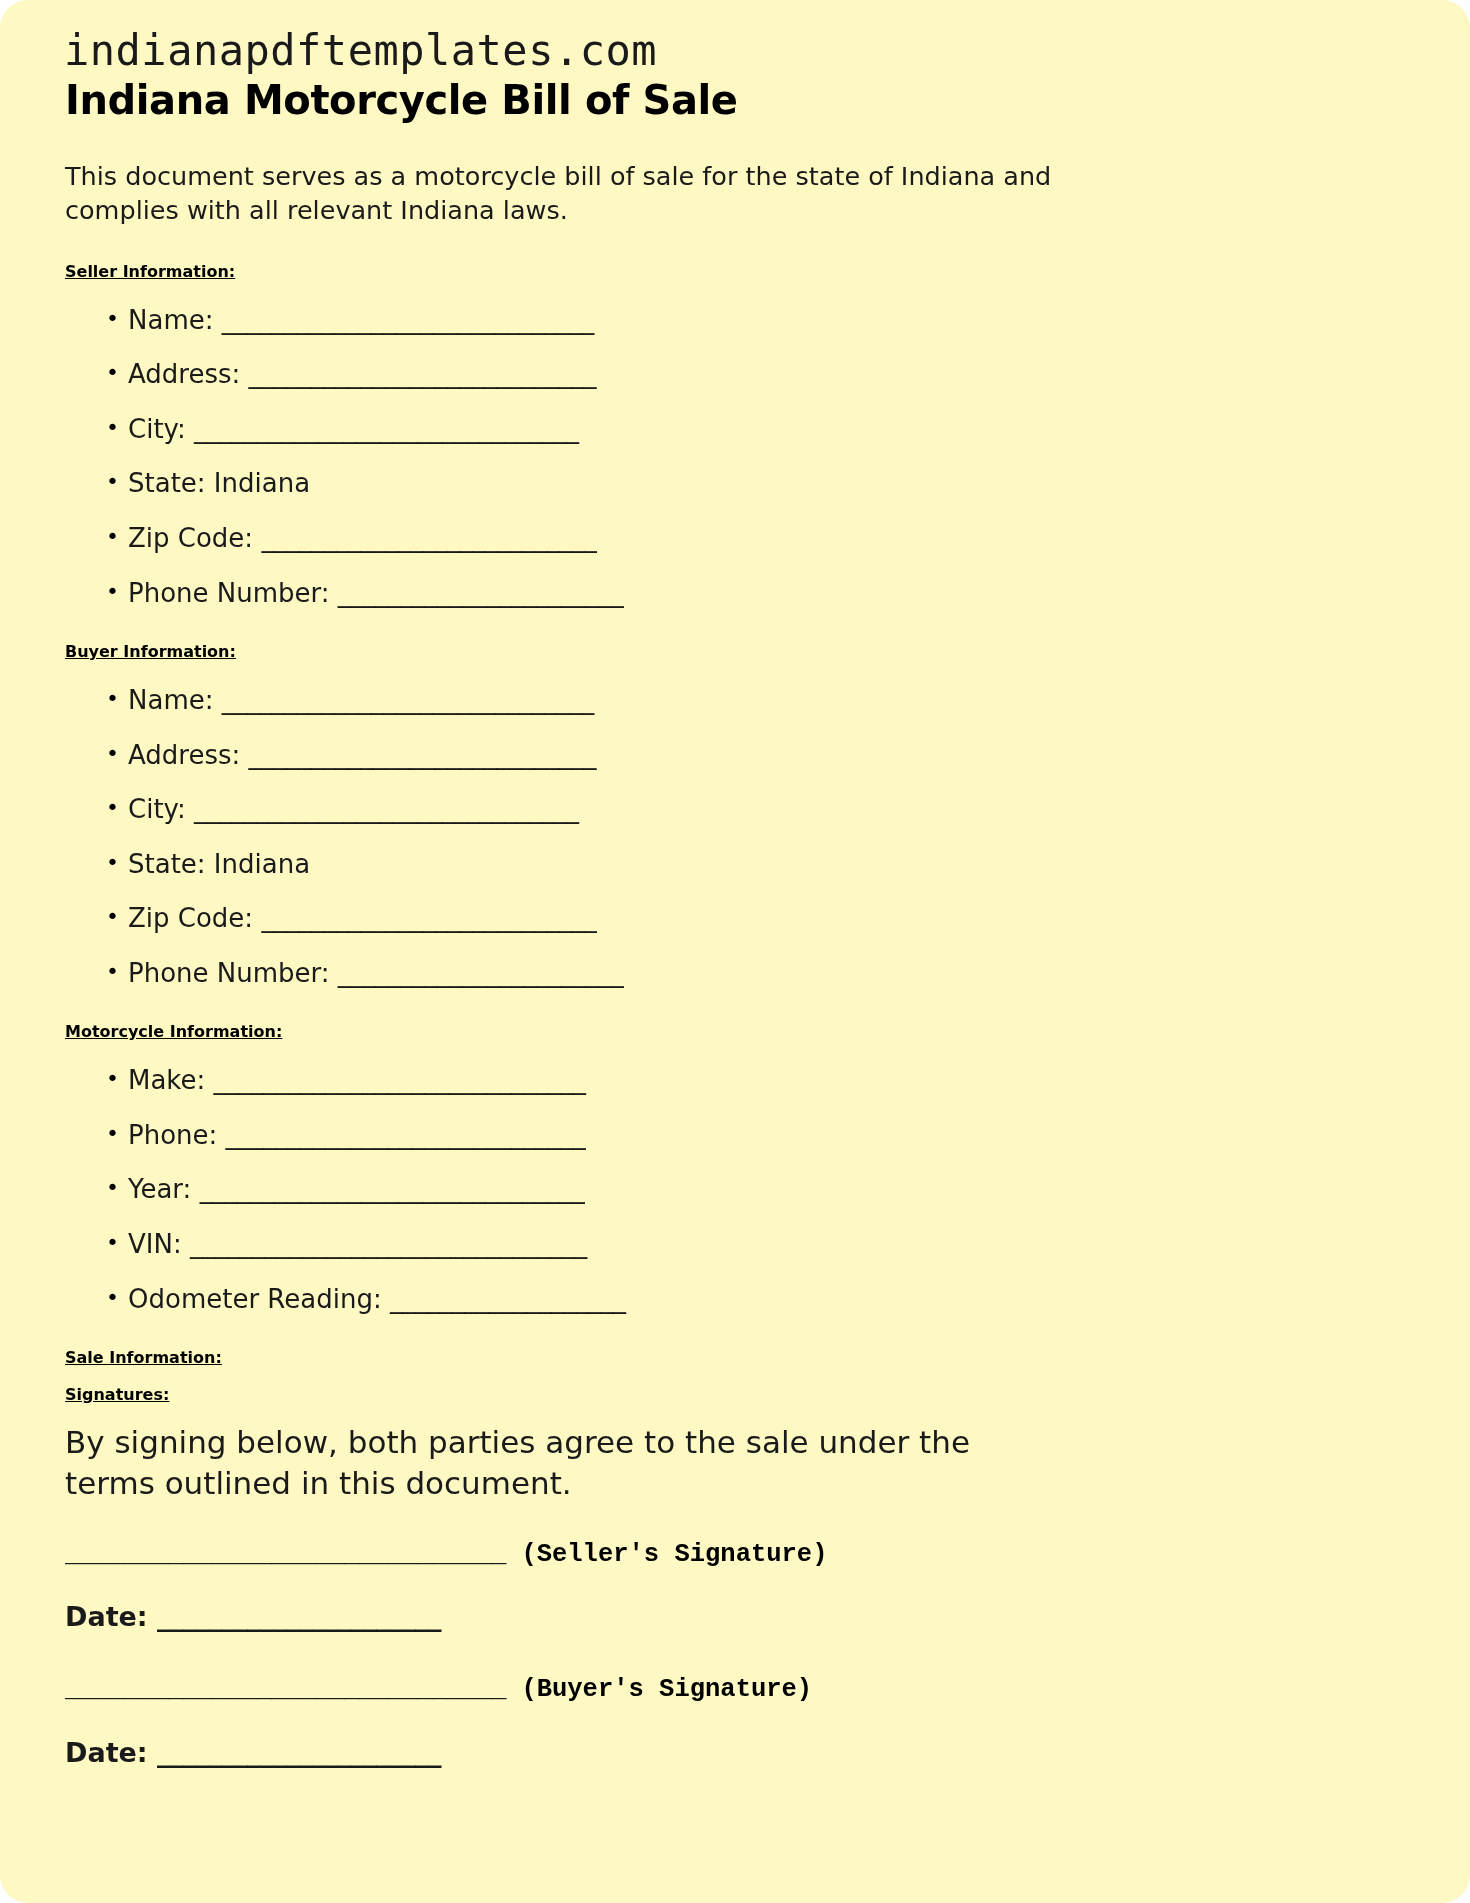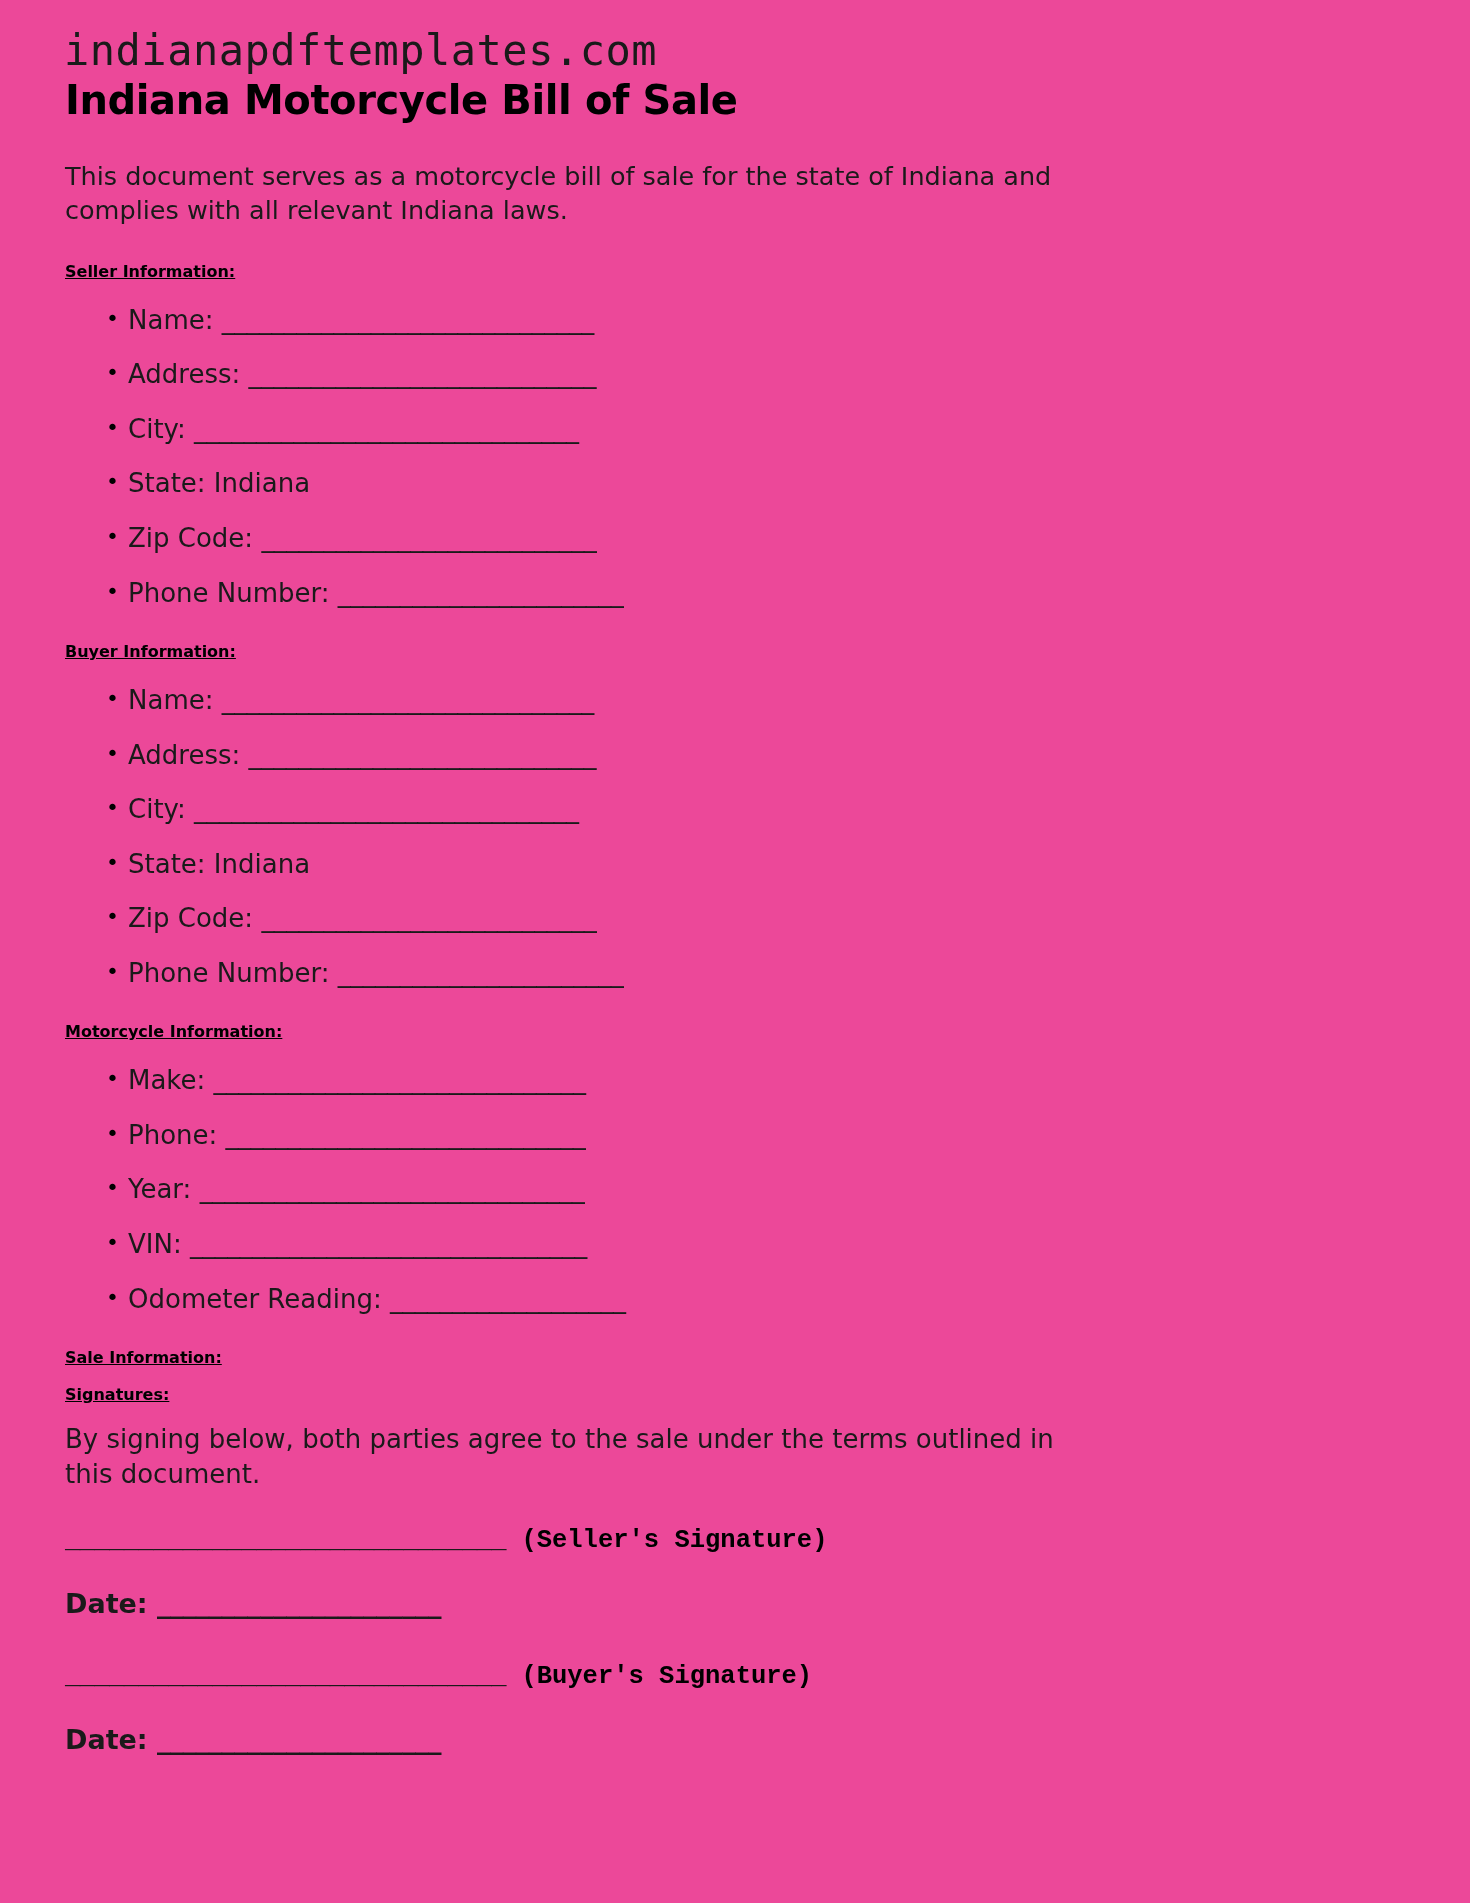--- a/index.html
+++ b/index.html
@@ -11,23 +11,24 @@
     width: 1470px;
     height: 1903px;
     font-family: "DejaVu Sans", sans-serif;
     color: #000000;
     overflow: hidden;
   }
   .page {
     position: relative;
     width: 1470px;
     height: 1903px;
-    background: #ec4899;
+    background: #fef9c3;
     box-sizing: border-box;
     padding: 0;
+    border-radius: 28px;
   }
   .inner {
     padding-left: 38px;
     padding-top: 30px;
     padding-right: 30px;
   }
 
   
   .site-domain {
     font-family: "DejaVu Sans Mono", monospace;
@@ -89,21 +90,21 @@
     top: -1px;
     font-size: 22px;
     line-height: 1.32;
     color: #000000;
   }
   .blank {
     letter-spacing: -0.6px;
   }
 
   .para {
-    font-size: 26px;
+    font-size: 31px;
     line-height: 1.33;
     margin: 0 0 34px 0;
     max-width: 1000px;
     color: #1a1a1a;
   }
 
   
   .sig-row {
     font-size: 25.5px;
     line-height: 1.25;

